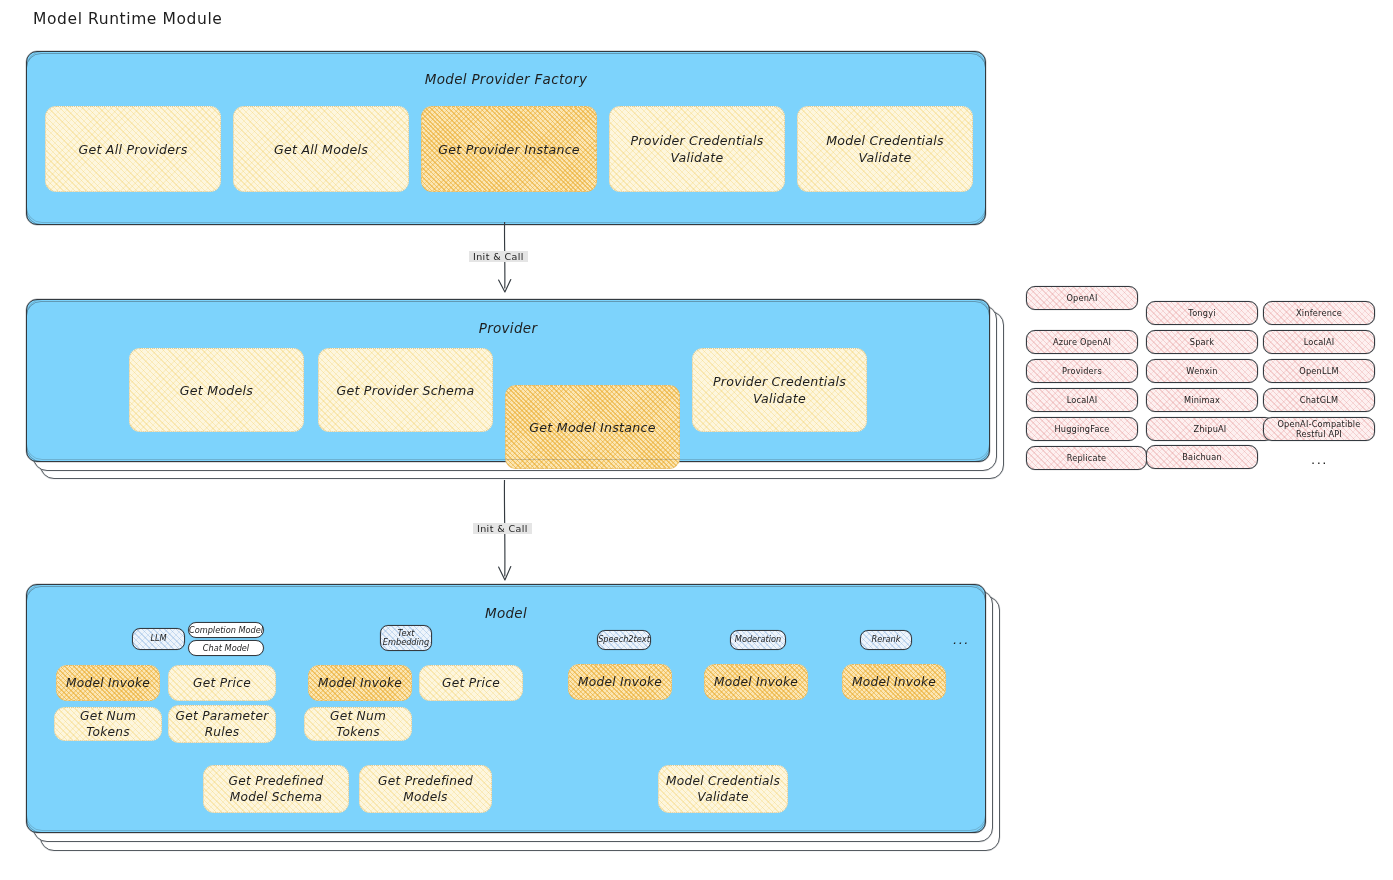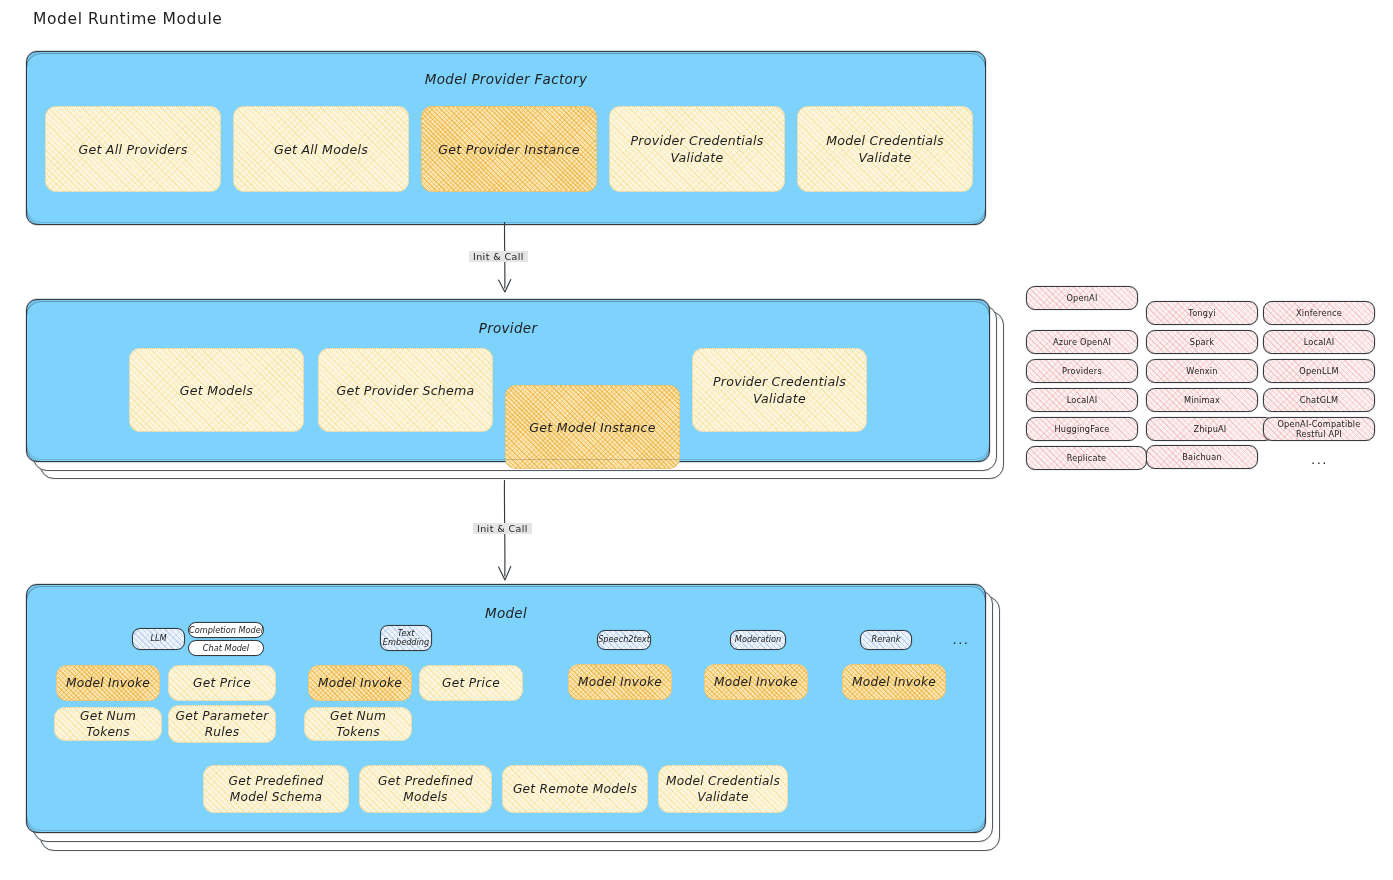--- a/index.html
+++ b/index.html
@@ -210,17 +210,16 @@
     <div class="bchip" style="left:703px;top:45px;width:56px;height:20px;">Moderation</div>
     <div class="card hot sm" style="left:677px;top:79px;width:104px;height:36px;">Model Invoke</div>
 
     <div class="bchip" style="left:833px;top:45px;width:52px;height:20px;">Rerank</div>
     <div class="card hot sm" style="left:815px;top:79px;width:104px;height:36px;">Model Invoke</div>
 
     <div class="ellipsis hw" style="left:926px;top:47px;">...</div>
 
     <div class="card sm" style="left:176px;top:180px;width:146px;height:48px;">Get Predefined Model Schema</div>
     <div class="card sm" style="left:332px;top:180px;width:133px;height:48px;">Get Predefined Models</div>
-    <div class="card sm" style="left:475px;top:180px;width:146px;height:48px;">Get Remote Models</div>
     <div class="card sm" style="left:631px;top:180px;width:130px;height:48px;">Model Credentials Validate</div>
   </div>
 
 </div>
 
 </body></html>

